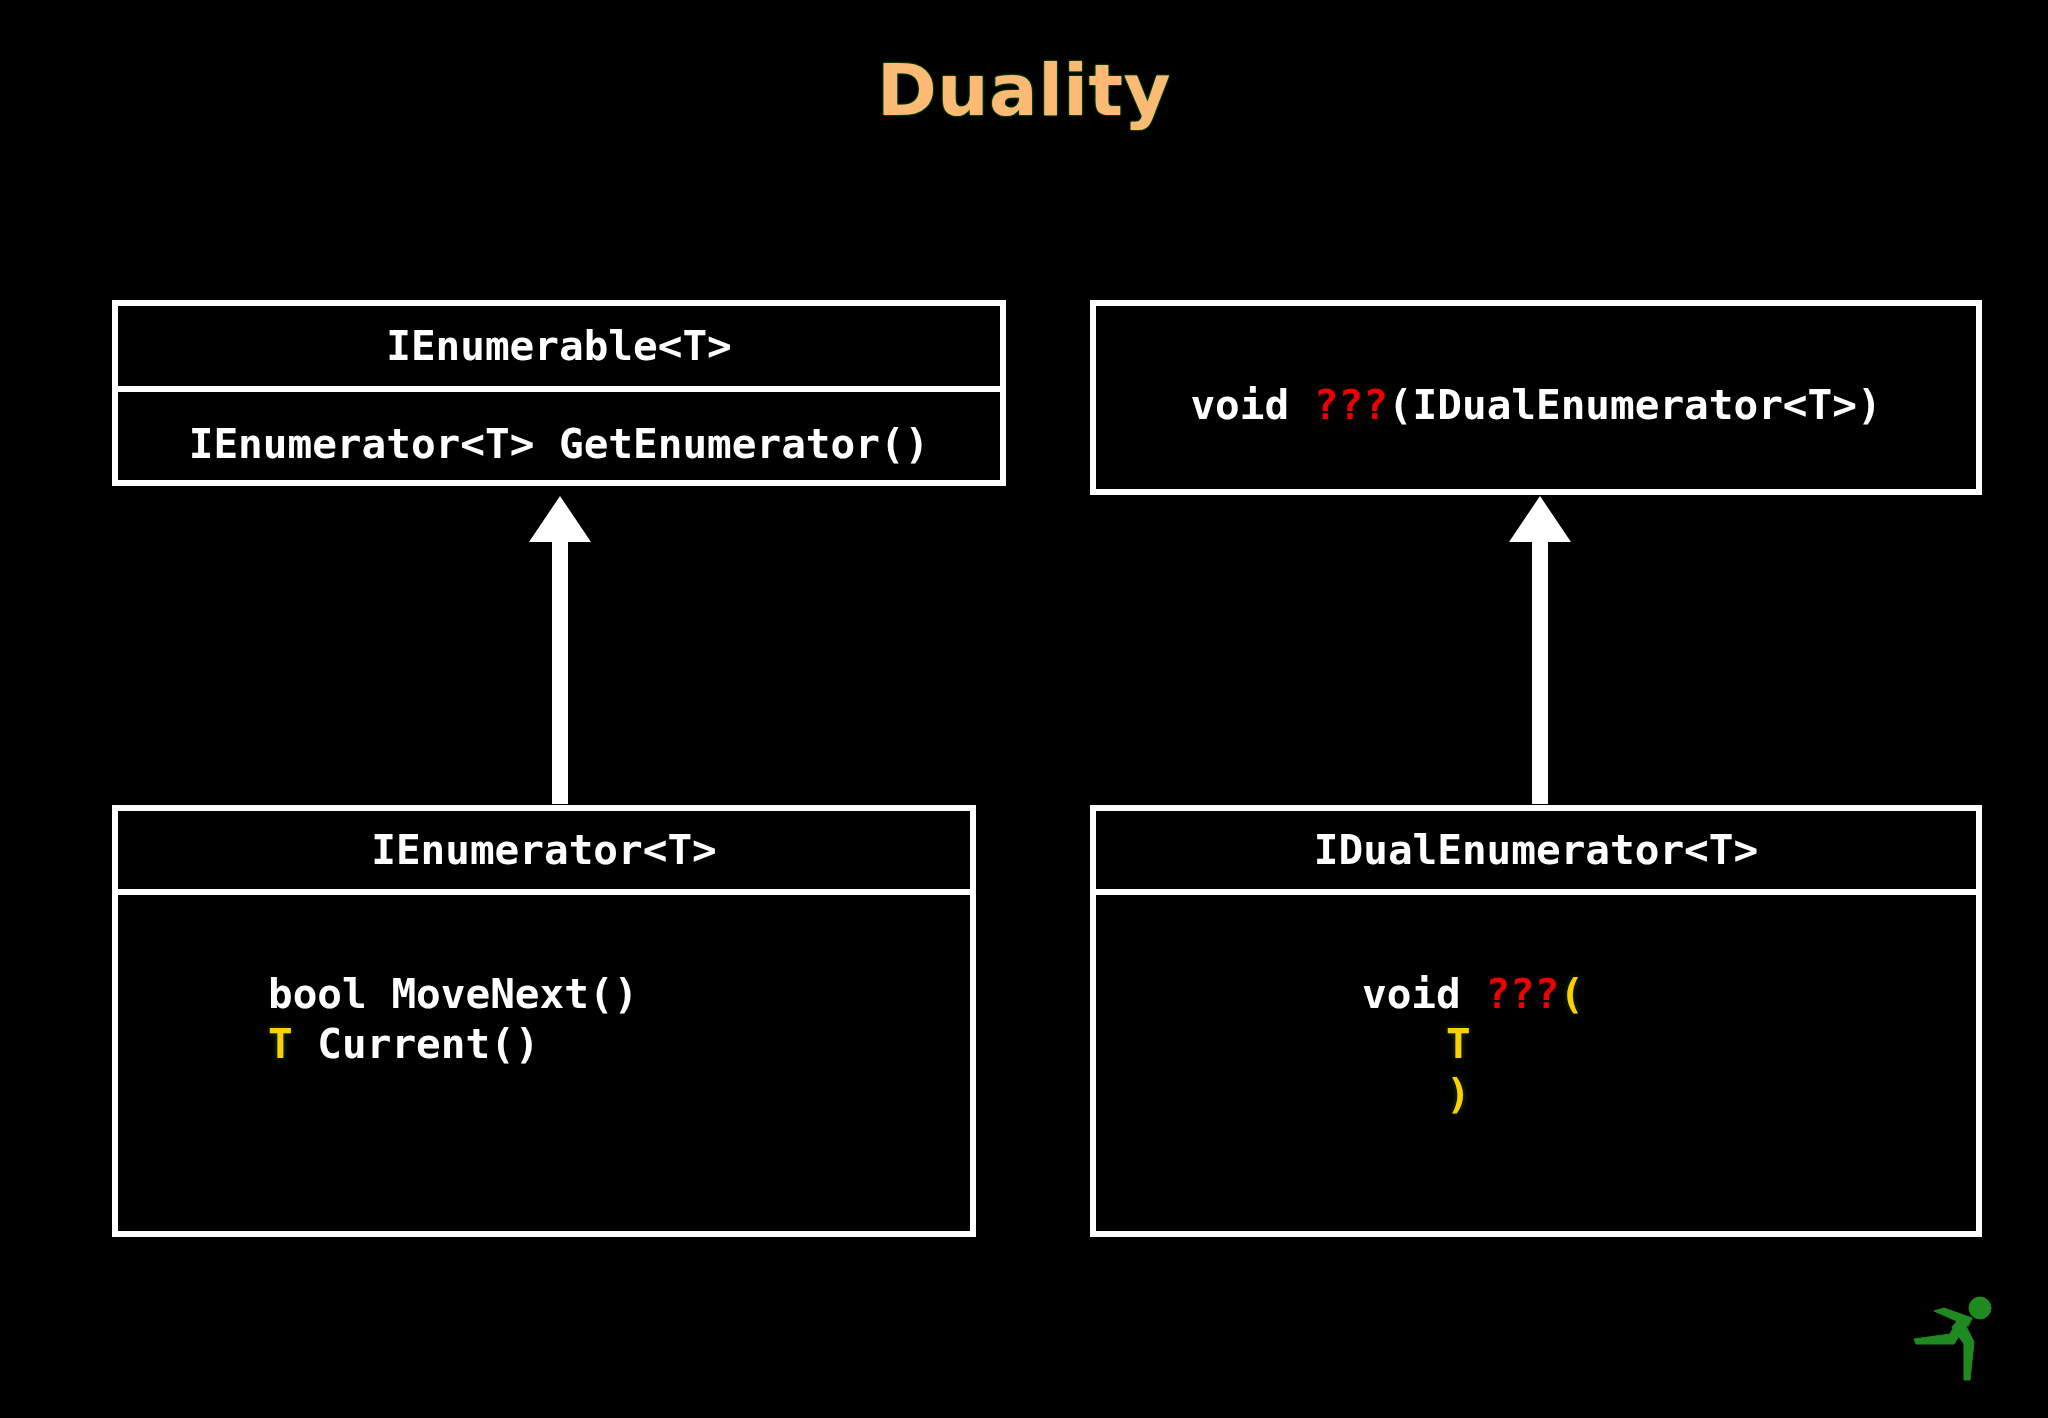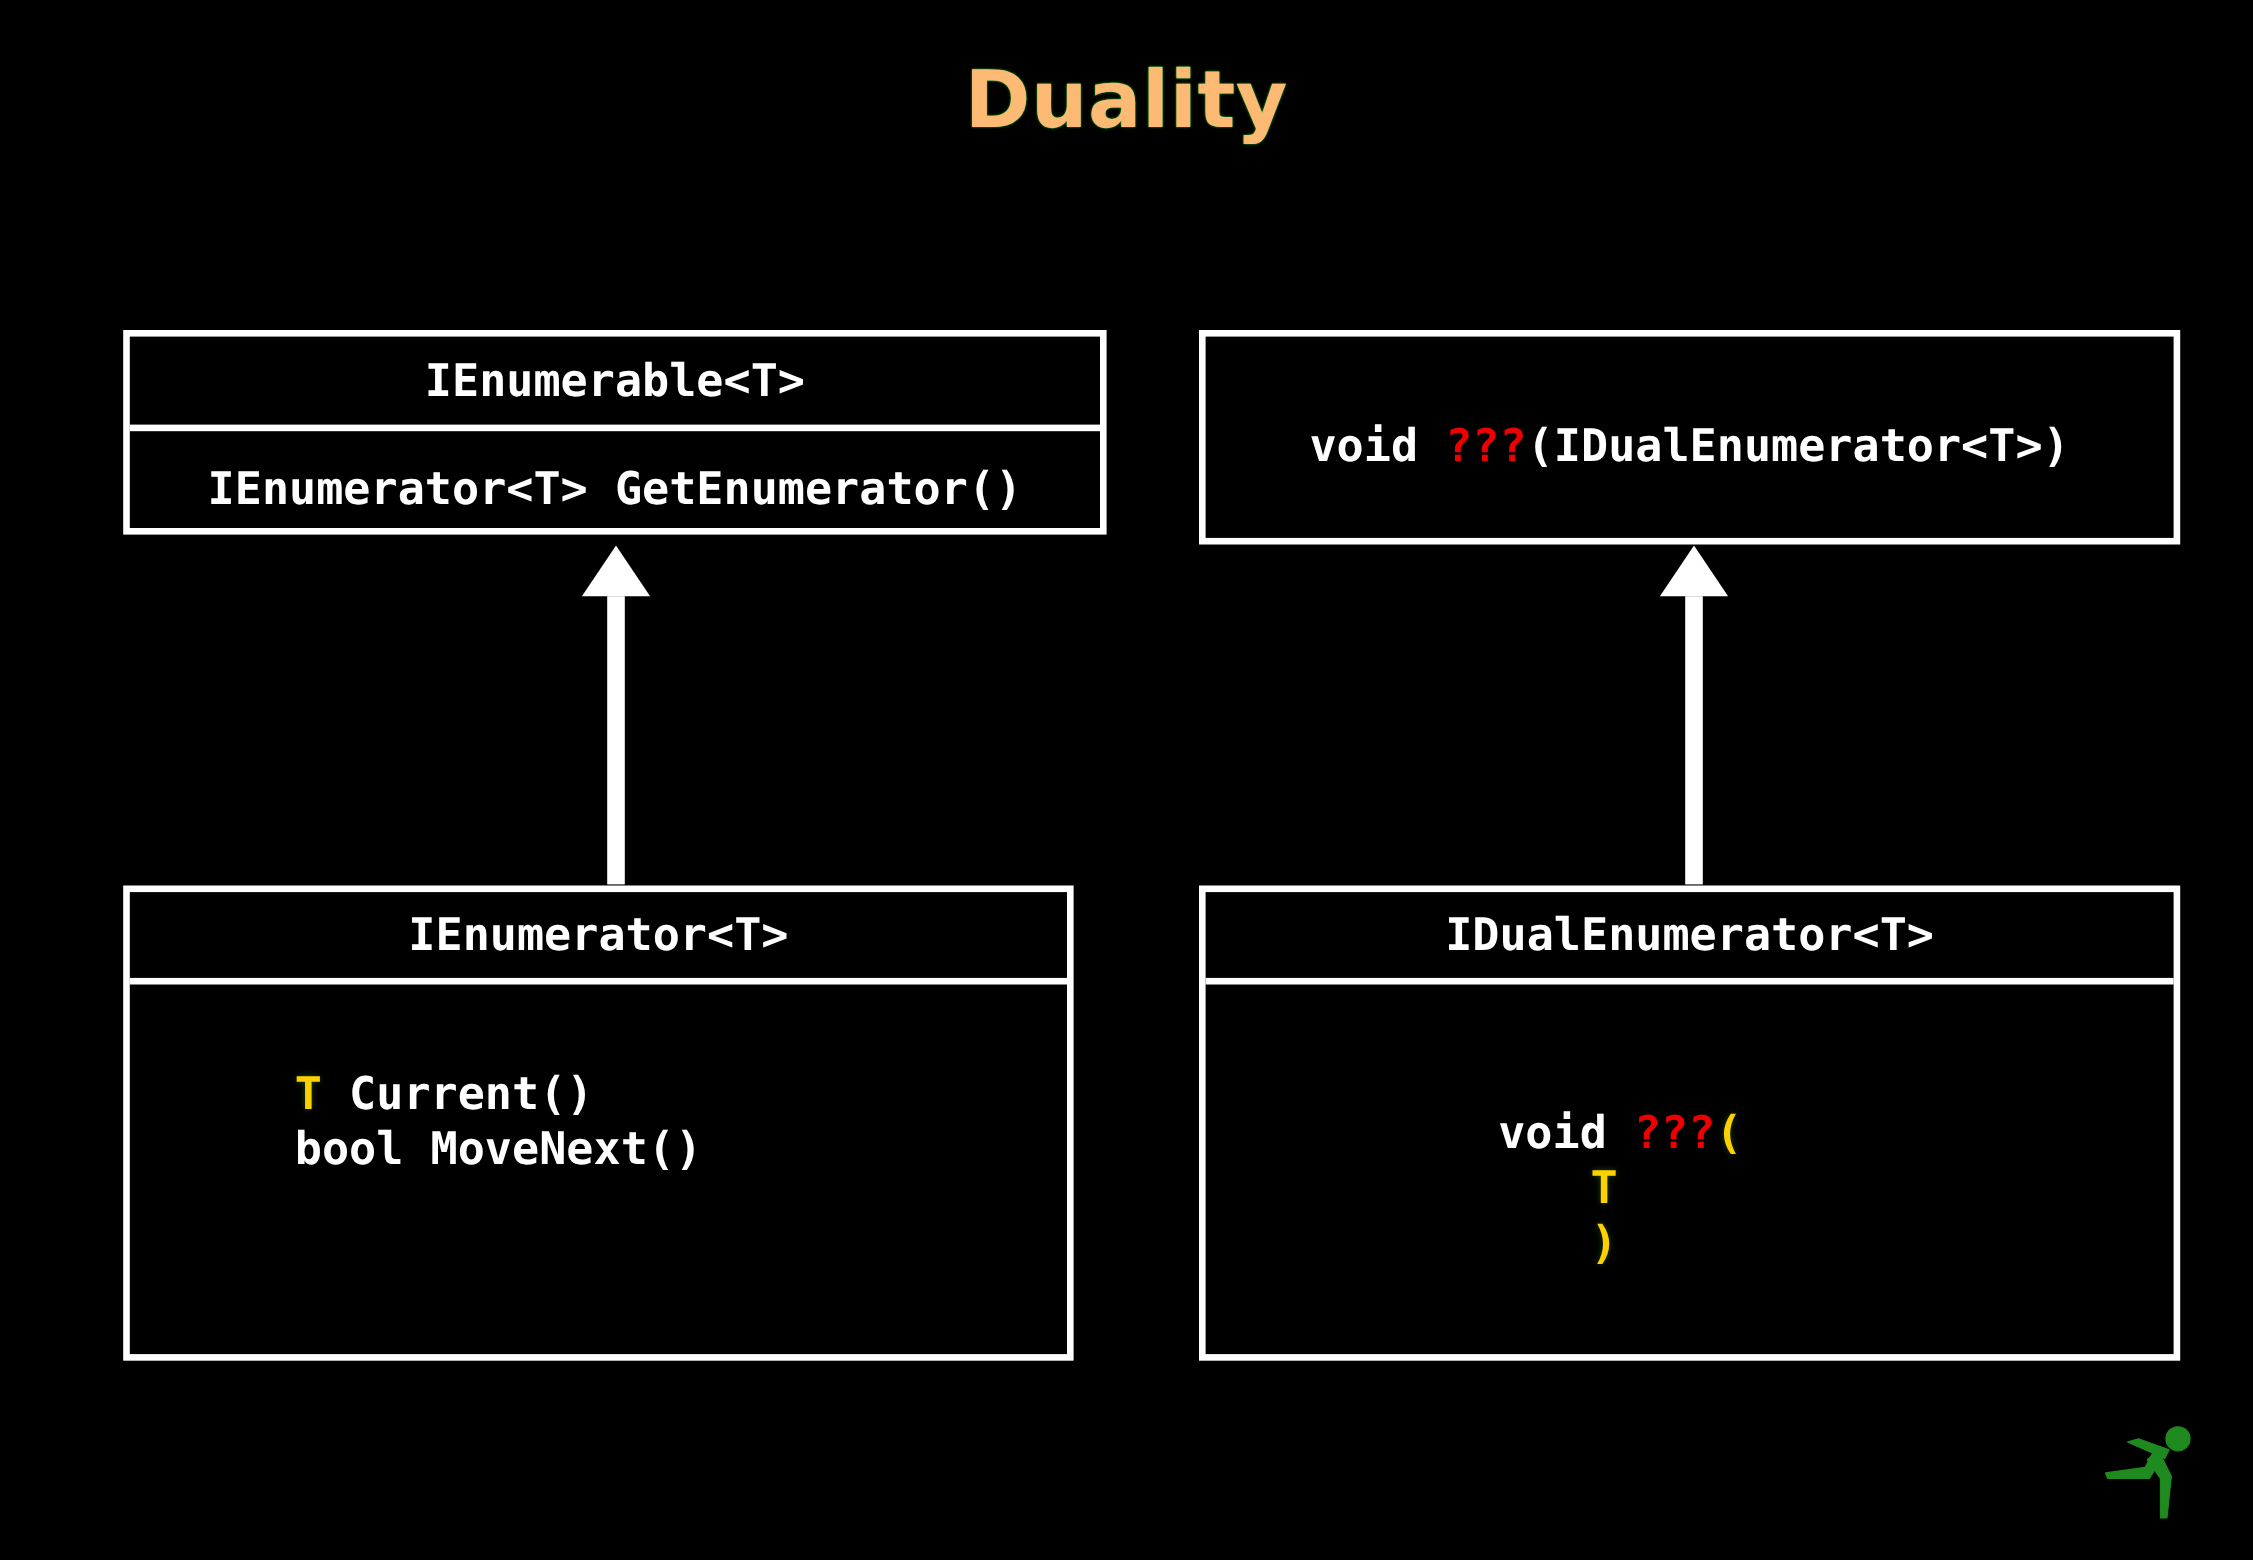--- a/index.html
+++ b/index.html
@@ -81,21 +81,21 @@
   .left-pad { padding-left: 150px; }
 
   .tok-red    { color: #ee0000; }
   .tok-gold   { color: #ffd000; text-shadow: 0 0 6px #1b4a14; }
   .tok-white  { color: #ffffff; }
 
   
   #box-ienumerable  { left: 112px;  top: 300px;  width: 894px;  height: 186px; }
   #box-idualenumerable { left: 1090px; top: 300px; width: 892px; height: 195px; }
   #box-ienumerator  { left: 112px;  top: 805px;  width: 864px;  height: 432px; }
-  #box-idualenumerator { left: 1090px; top: 805px; width: 892px; height: 432px; gap: 36px; }
+  #box-idualenumerator { left: 1090px; top: 805px; width: 892px; height: 432px; }
 
   #box-ienumerable  .uml-header,
   #box-idualenumerable .uml-header { height: 86px; }
   #box-ienumerator  .uml-header,
   #box-idualenumerator .uml-header { height: 84px; }
 
   
   .uml-arrow {
     position: absolute;
     width: 62px;
@@ -140,22 +140,22 @@
 
 <div class="uml-box" id="box-idualenumerable">
   <div class="uml-body body-compact">
     <div class="line"><span class="tok-white">void </span><span class="tok-red">???</span><span class="tok-white">(IDualEnumerator&lt;T&gt;)</span></div>
   </div>
 </div>
 
 <div class="uml-box" id="box-ienumerator">
   <div class="uml-header">IEnumerator&lt;T&gt;</div>
   <div class="uml-body body-tall left-pad">
+    <div class="line">bool MoveNext()</div>
     <div class="line"><span class="tok-gold">T</span><span class="tok-white"> Current()</span></div>
-    <div class="line">bool MoveNext()</div>
   </div>
 </div>
 
 <div class="uml-box" id="box-idualenumerator">
   <div class="uml-header">IDualEnumerator&lt;T&gt;</div>
   <div class="uml-body body-tall" style="padding-left:232px;margin-left:34px;">
     <div class="line"><span class="tok-white">void </span><span class="tok-red">???</span><span class="tok-gold">(</span></div>
     <div class="line" style="padding-left:84px;"><span class="tok-gold">T</span></div>
     <div class="line" style="padding-left:84px;"><span class="tok-gold">)</span></div>
   </div>

